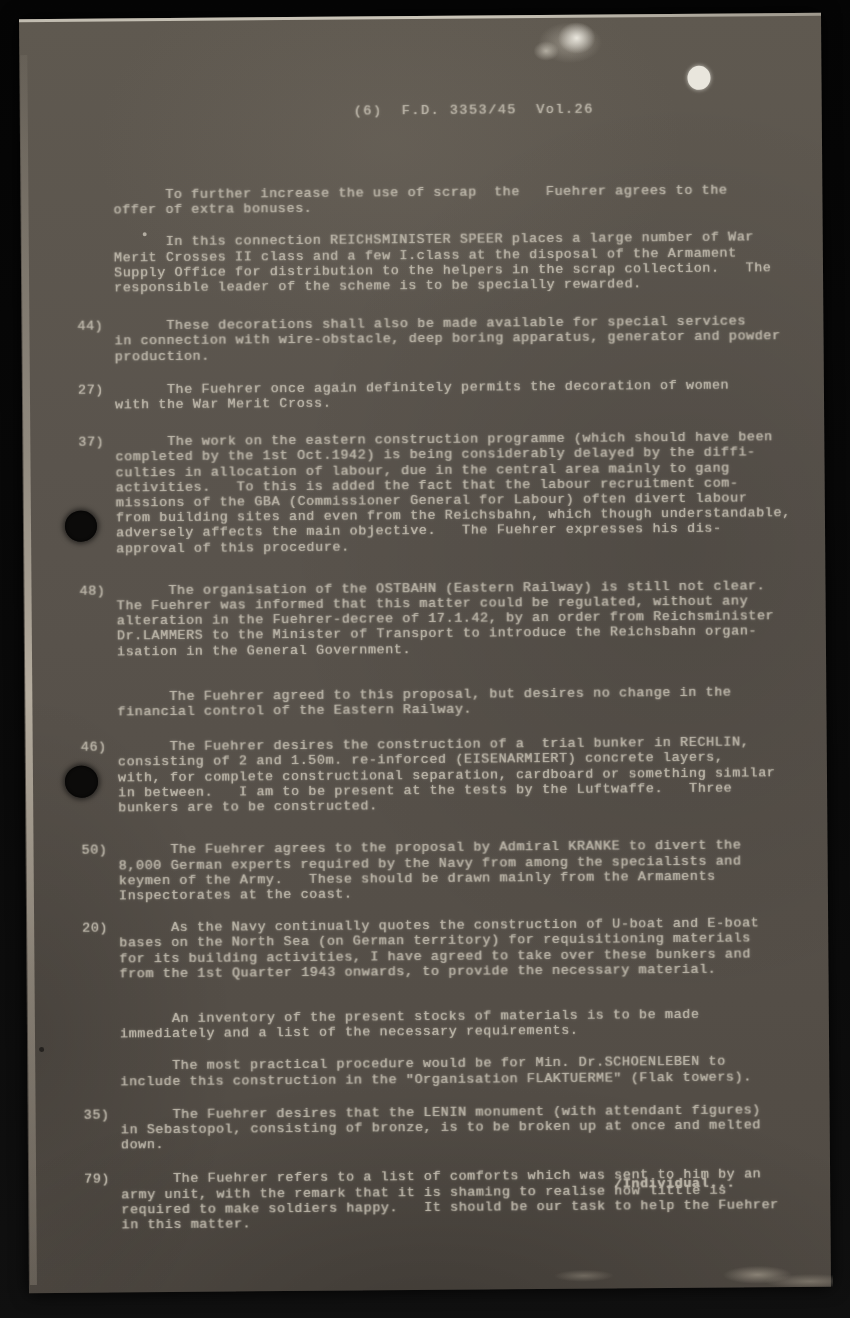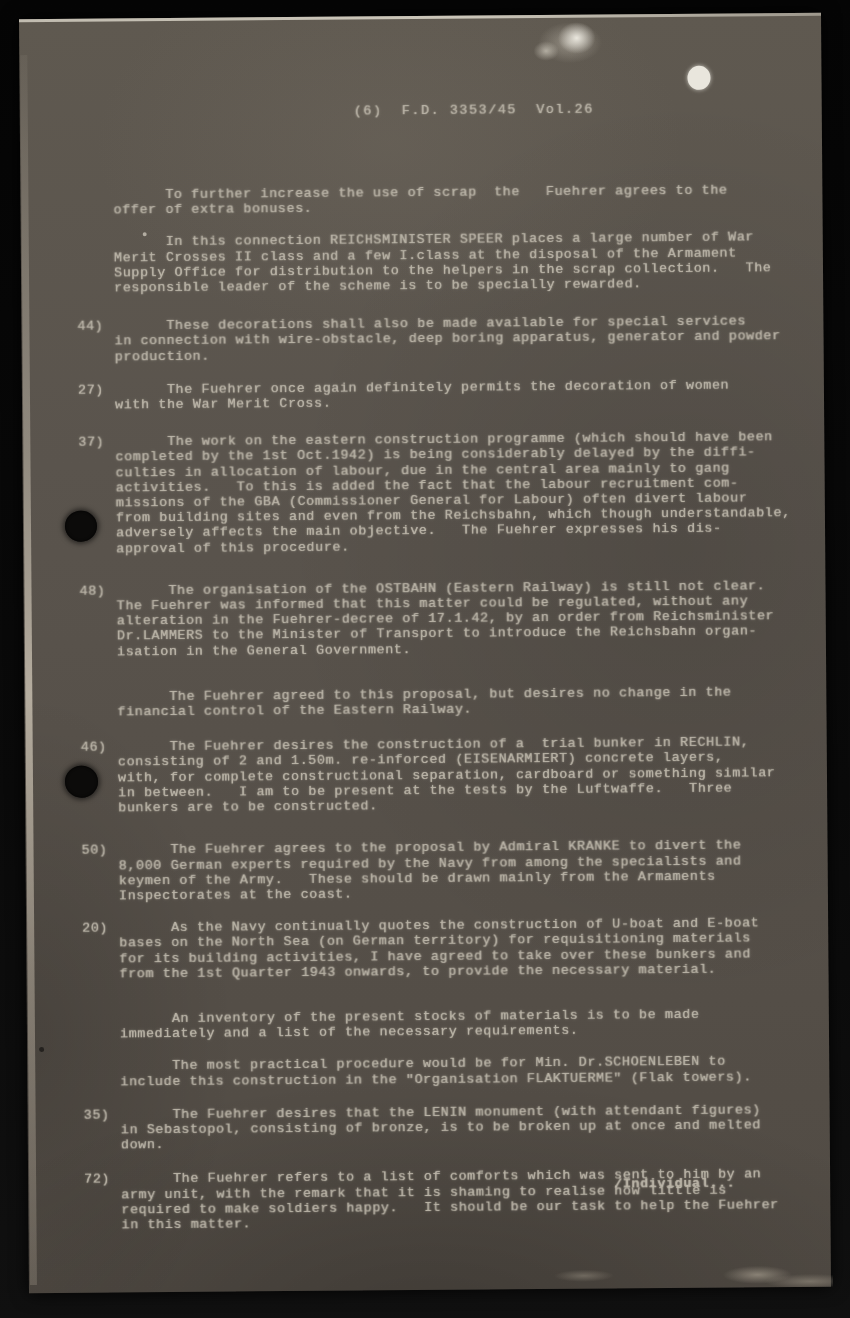--- a/index.html
+++ b/index.html
@@ -177,21 +177,21 @@
   </div>
 
   <div class="doc-item">
     <span class="num">35)</span>
     <div class="txt">      The Fuehrer desires that the LENIN monument (with attendant figures)
 in Sebastopol, consisting of bronze, is to be broken up at once and melted
 down.</div>
   </div>
 
   <div class="doc-item">
-    <span class="num">72)</span>
+    <span class="num">79)</span>
     <div class="txt">      The Fuehrer refers to a list of comforts which was sent to him by an
 army unit, with the remark that it is shaming to realise how little is
 required to make soldiers happy.   It should be our task to help the Fuehrer
 in this matter.</div>
   </div>
 </div>
 
     <div class="typed continuation">/Individual...</div>
   </div>
 </div>

